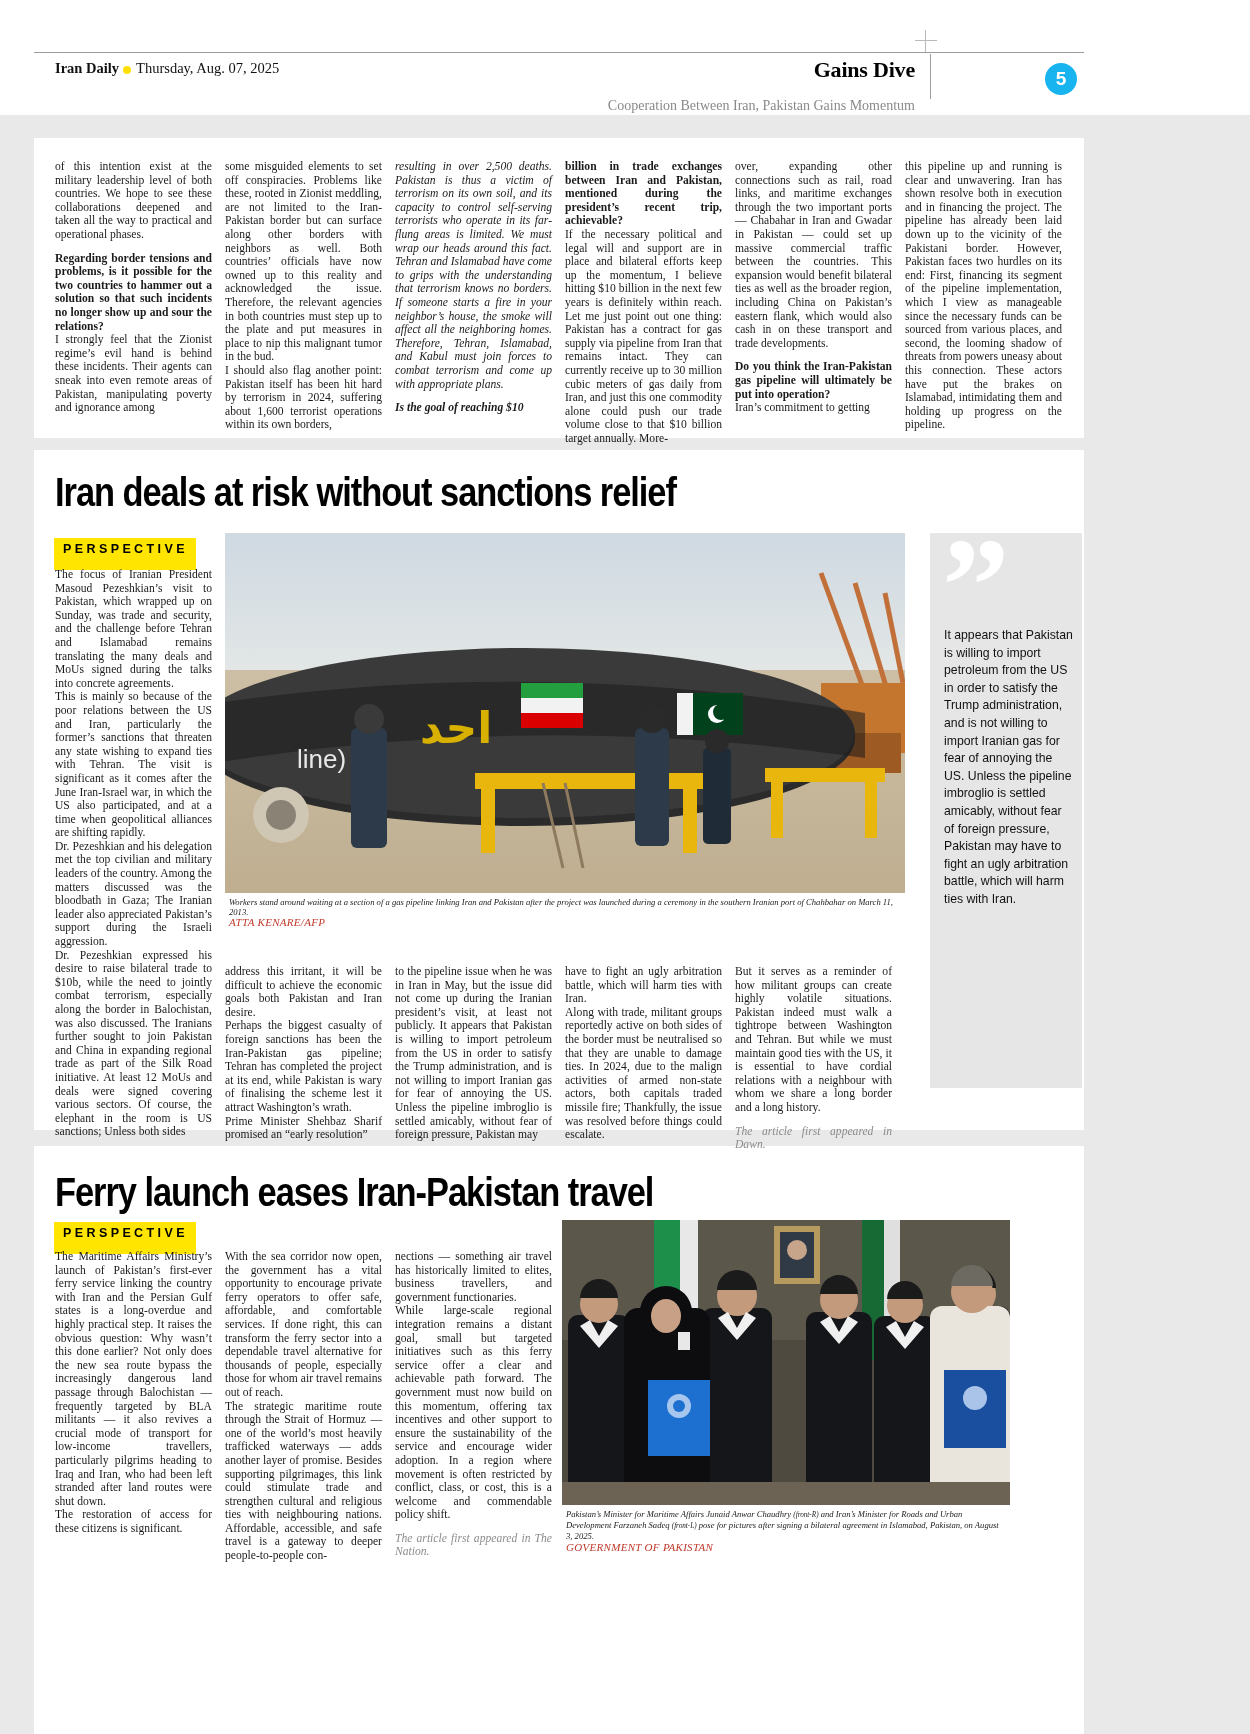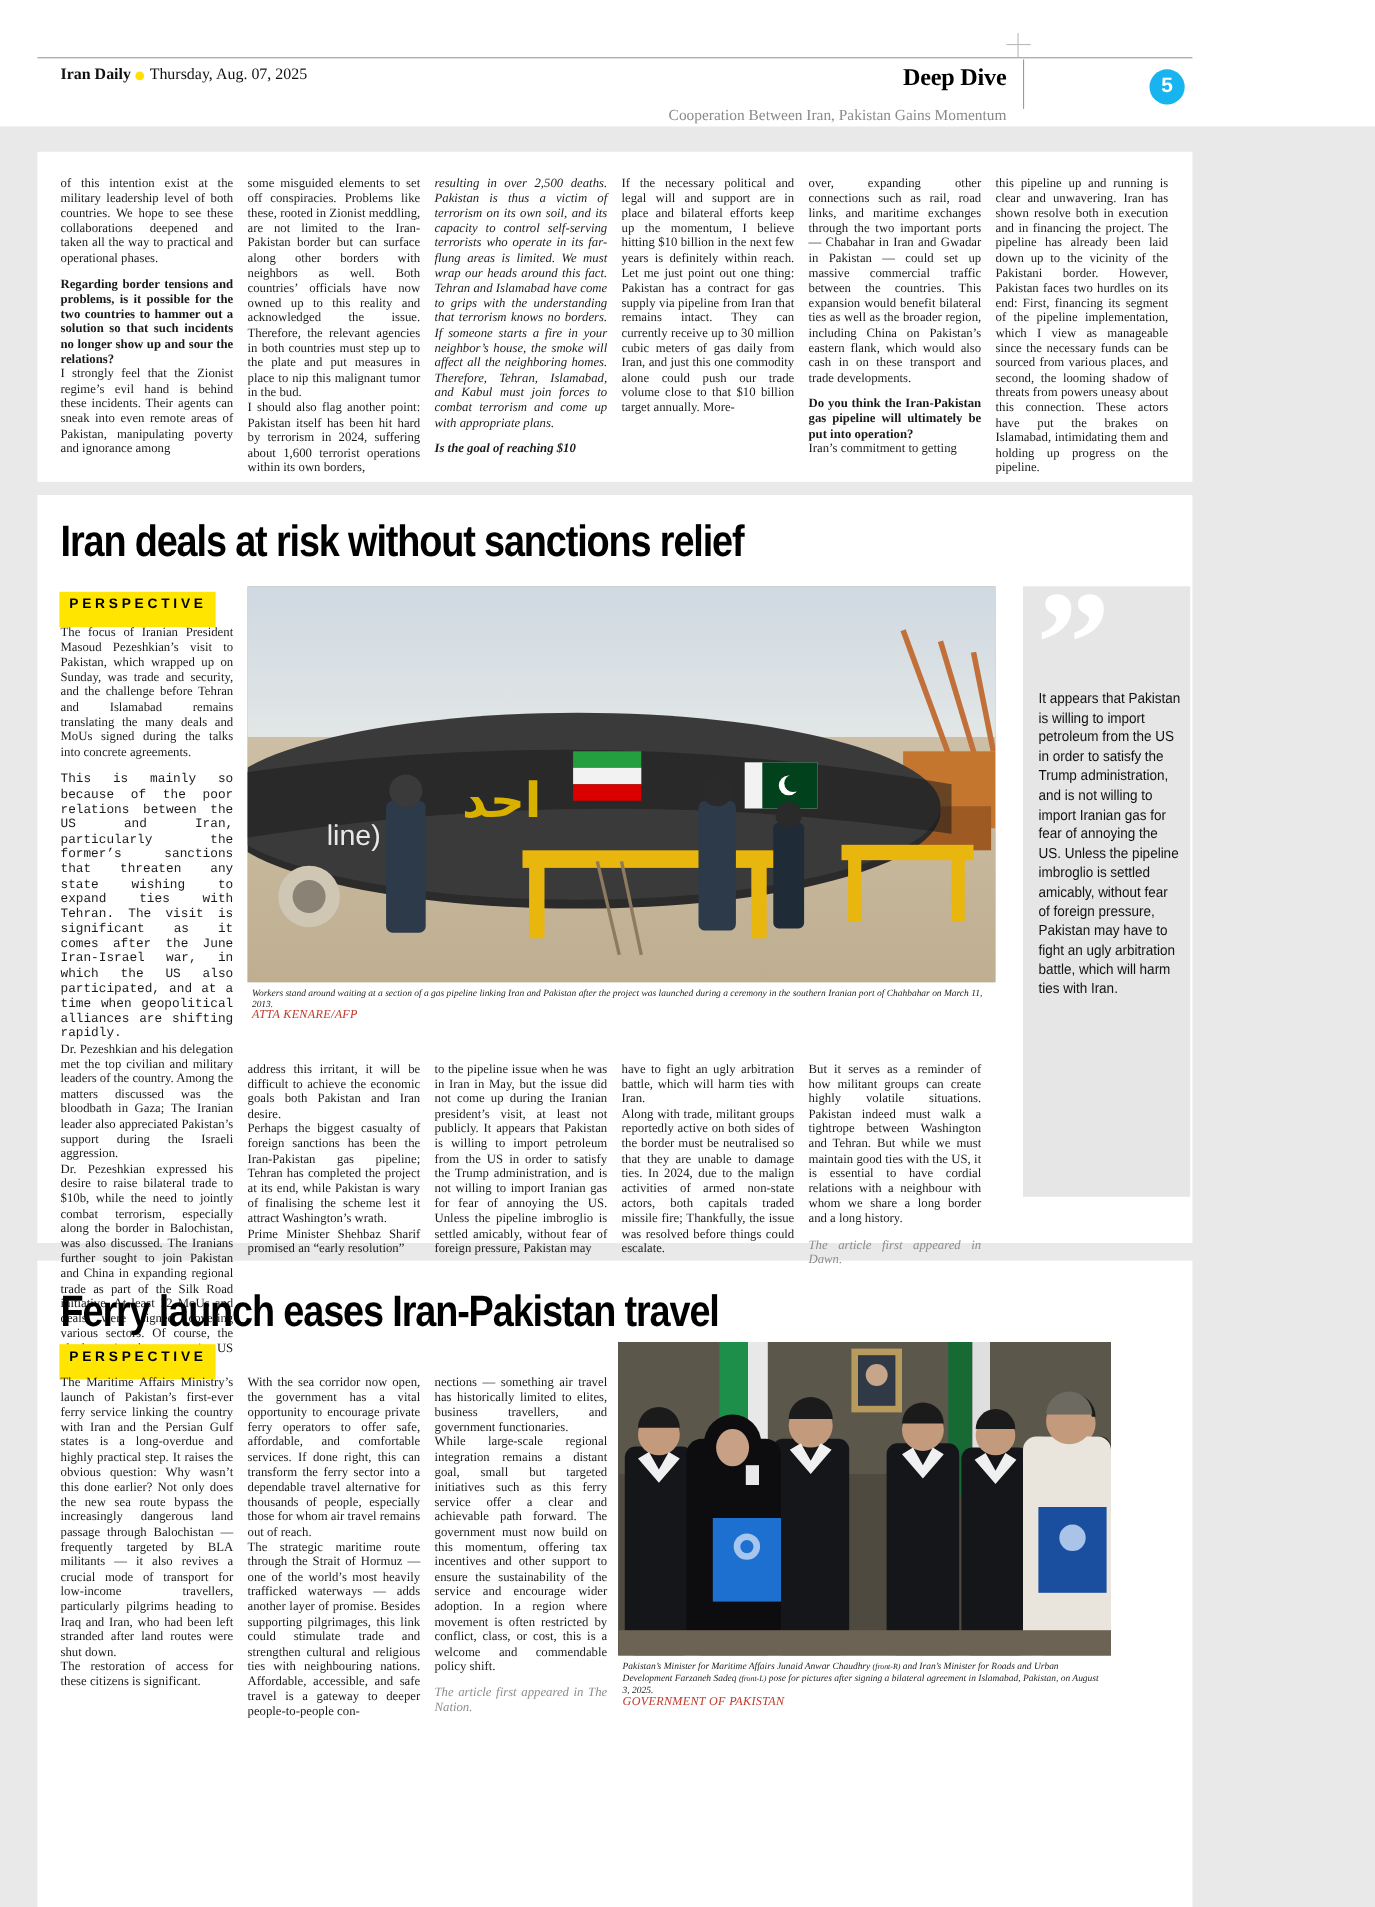--- a/index.html
+++ b/index.html
@@ -64,21 +64,21 @@
 <div class="page">
 
   <div class="crop-v"></div>
   <div class="crop-h"></div>
 
   <div class="masthead"></div>
   <div class="mh-left">
     <b>Iran Daily</b><span class="dot"></span><span class="mh-date">Thursday, Aug. 07, 2025</span>
   </div>
   <div class="mh-center">
-    <div class="section-title">Deep Dive</div>
+    <div class="section-title">Gains Dive</div>
     <div class="section-sub">Cooperation Between Iran, Pakistan Gains Momentum</div>
   </div>
   <div class="mh-divider"></div>
   <div class="pagenum">5</div>
 
   <div class="grayband" style="top:115px;height:1619px;"></div>
   <div class="whitecard" style="left:34px;top:138px;width:1050px;height:300px;"></div>
   <div class="whitecard" style="left:34px;top:450px;width:1050px;height:680px;"></div>
   <div class="whitecard" style="left:34px;top:1146px;width:1050px;height:588px;"></div>
 
@@ -90,20 +90,21 @@
       </div>
       <div class="col" style="left: 225px; top: 160px; width: 157px;">
         <p>some misguided elements to set off conspiracies. Problems like these, rooted in Zionist meddling, are not limited to the Iran-Pakistan border but can surface along other borders with neighbors as well. Both countries’ officials have now owned up to this reality and acknowledged the issue. Therefore, the relevant agencies in both countries must step up to the plate and put measures in place to nip this malignant tumor in the bud.</p>
         <p style="margin-top: 0px;">I should also flag another point: Pakistan itself has been hit hard by terrorism in 2024, suffering about 1,600 terrorist operations within its own borders,</p>
       </div>
       <div class="col" style="left: 395px; top: 160px; width: 157px; font-style: italic;">
         <p>resulting in over 2,500 deaths. Pakistan is thus a victim of terrorism on its own soil, and its capacity to control self-serving terrorists who operate in its far-flung areas is limited. We must wrap our heads around this fact. Tehran and Islamabad have come to grips with the understanding that terrorism knows no borders. If someone starts a fire in your neighbor’s house, the smoke will affect all the neighboring homes. Therefore, Tehran, Islamabad, and Kabul must join forces to combat terrorism and come up with appropriate plans.</p>
         <p class="b">Is the goal of reaching $10</p>
       </div>
       <div class="col" style="left: 565px; top: 160px; width: 157px;">
+        <p class="b first">billion in trade exchanges between Iran and Pakistan, mentioned during the president’s recent trip, achievable?</p>
         <p style="margin-top: 0px;">If the necessary political and legal will and support are in place and bilateral efforts keep up the momentum, I believe hitting $10 billion in the next few years is definitely within reach. Let me just point out one thing: Pakistan has a contract for gas supply via pipeline from Iran that remains intact. They can currently receive up to 30 million cubic meters of gas daily from Iran, and just this one commodity alone could push our trade volume close to that $10 billion target annually. More-</p>
       </div>
       <div class="col" style="left: 735px; top: 160px; width: 157px;">
         <p>over, expanding other connections such as rail, road links, and maritime exchanges through the two important ports — Chabahar in Iran and Gwadar in Pakistan — could set up massive commercial traffic between the countries. This expansion would benefit bilateral ties as well as the broader region, including China on Pakistan’s eastern flank, which would also cash in on these transport and trade developments.</p>
         <p class="b">Do you think the Iran-Pakistan gas pipeline will ultimately be put into operation?</p>
         <p style="margin-top: 0px;">Iran’s commitment to getting</p>
       </div>
       <div class="col" style="left: 905px; top: 160px; width: 157px;">
         <p>this pipeline up and running is clear and unwavering. Iran has shown resolve both in execution and in financing the project. The pipeline has already been laid down up to the vicinity of the Pakistani border. However, Pakistan faces two hurdles on its end: First, financing its segment of the pipeline implementation, which I view as manageable since the necessary funds can be sourced from various places, and second, the looming shadow of threats from powers uneasy about this connection. These actors have put the brakes on Islamabad, intimidating them and holding up progress on the pipeline.</p>
       </div>
@@ -177,21 +178,21 @@
     <br><span class="credit">ATTA KENARE/AFP</span>
   </div>
 
   <div class="pullbox" style="left:930px;top:533px;width:152px;height:555px;"></div>
   <div class="quotemark" style="left:942px;top:538px;">”</div>
   <div class="pulltext" style="left:944px;top:626px;width:140px;">It appears that Pakistan is willing to import petroleum from the US in order to satisfy the Trump administration, and is not willing to import Iranian gas for fear of annoying the US. Unless the pipeline imbroglio is settled amicably, without fear of foreign pressure, Pakistan may have to fight an ugly arbitration battle, which will harm ties with Iran.</div>
 
   <div id="a1cols">
       <div class="col" style="left: 55px; top: 568px; width: 157px;">
         <p>The focus of Iranian President Masoud Pezeshkian’s visit to Pakistan, which wrapped up on Sunday, was trade and security, and the challenge before Tehran and Islamabad remains translating the many deals and MoUs signed during the talks into concrete agreements.</p>
-        <p style="margin-top: 12px; font-family: Liberation Mono, monospace;">This is mainly so because of the poor relations between the US and Iran, particularly the former’s sanctions that threaten any state wishing to expand ties with Tehran. The visit is significant as it comes after the June Iran-Israel war, in which the US also participated, and at a time when geopolitical alliances are shifting rapidly.</p>
+        <p style="margin-top: 0px;">This is mainly so because of the poor relations between the US and Iran, particularly the former’s sanctions that threaten any state wishing to expand ties with Tehran. The visit is significant as it comes after the June Iran-Israel war, in which the US also participated, and at a time when geopolitical alliances are shifting rapidly.</p>
         <p style="margin-top: 0px;">Dr. Pezeshkian and his delegation met the top civilian and military leaders of the country. Among the matters discussed was the bloodbath in Gaza; The Iranian leader also appreciated Pakistan’s support during the Israeli aggression.</p>
         <p style="margin-top: 0px;">Dr. Pezeshkian expressed his desire to raise bilateral trade to $10b, while the need to jointly combat terrorism, especially along the border in Balochistan, was also discussed. The Iranians further sought to join Pakistan and China in expanding regional trade as part of the Silk Road initiative. At least 12 MoUs and deals were signed covering various sectors. Of course, the elephant in the room is US sanctions; Unless both sides</p>
       </div>
       <div class="col" style="left: 225px; top: 965px; width: 157px;">
         <p>address this irritant, it will be difficult to achieve the economic goals both Pakistan and Iran desire.</p>
         <p style="margin-top: 0px;">Perhaps the biggest casualty of foreign sanctions has been the Iran-Pakistan gas pipeline; Tehran has completed the project at its end, while Pakistan is wary of finalising the scheme lest it attract Washington’s wrath.</p>
         <p style="margin-top: 0px;">Prime Minister Shehbaz Sharif promised an “early resolution”</p>
       </div>
       <div class="col" style="left: 395px; top: 965px; width: 157px;">
         <p>to the pipeline issue when he was in Iran in May, but the issue did not come up during the Iranian president’s visit, at least not publicly. It appears that Pakistan is willing to import petroleum from the US in order to satisfy the Trump administration, and is not willing to import Iranian gas for fear of annoying the US. Unless the pipeline imbroglio is settled amicably, without fear of foreign pressure, Pakistan may</p>

